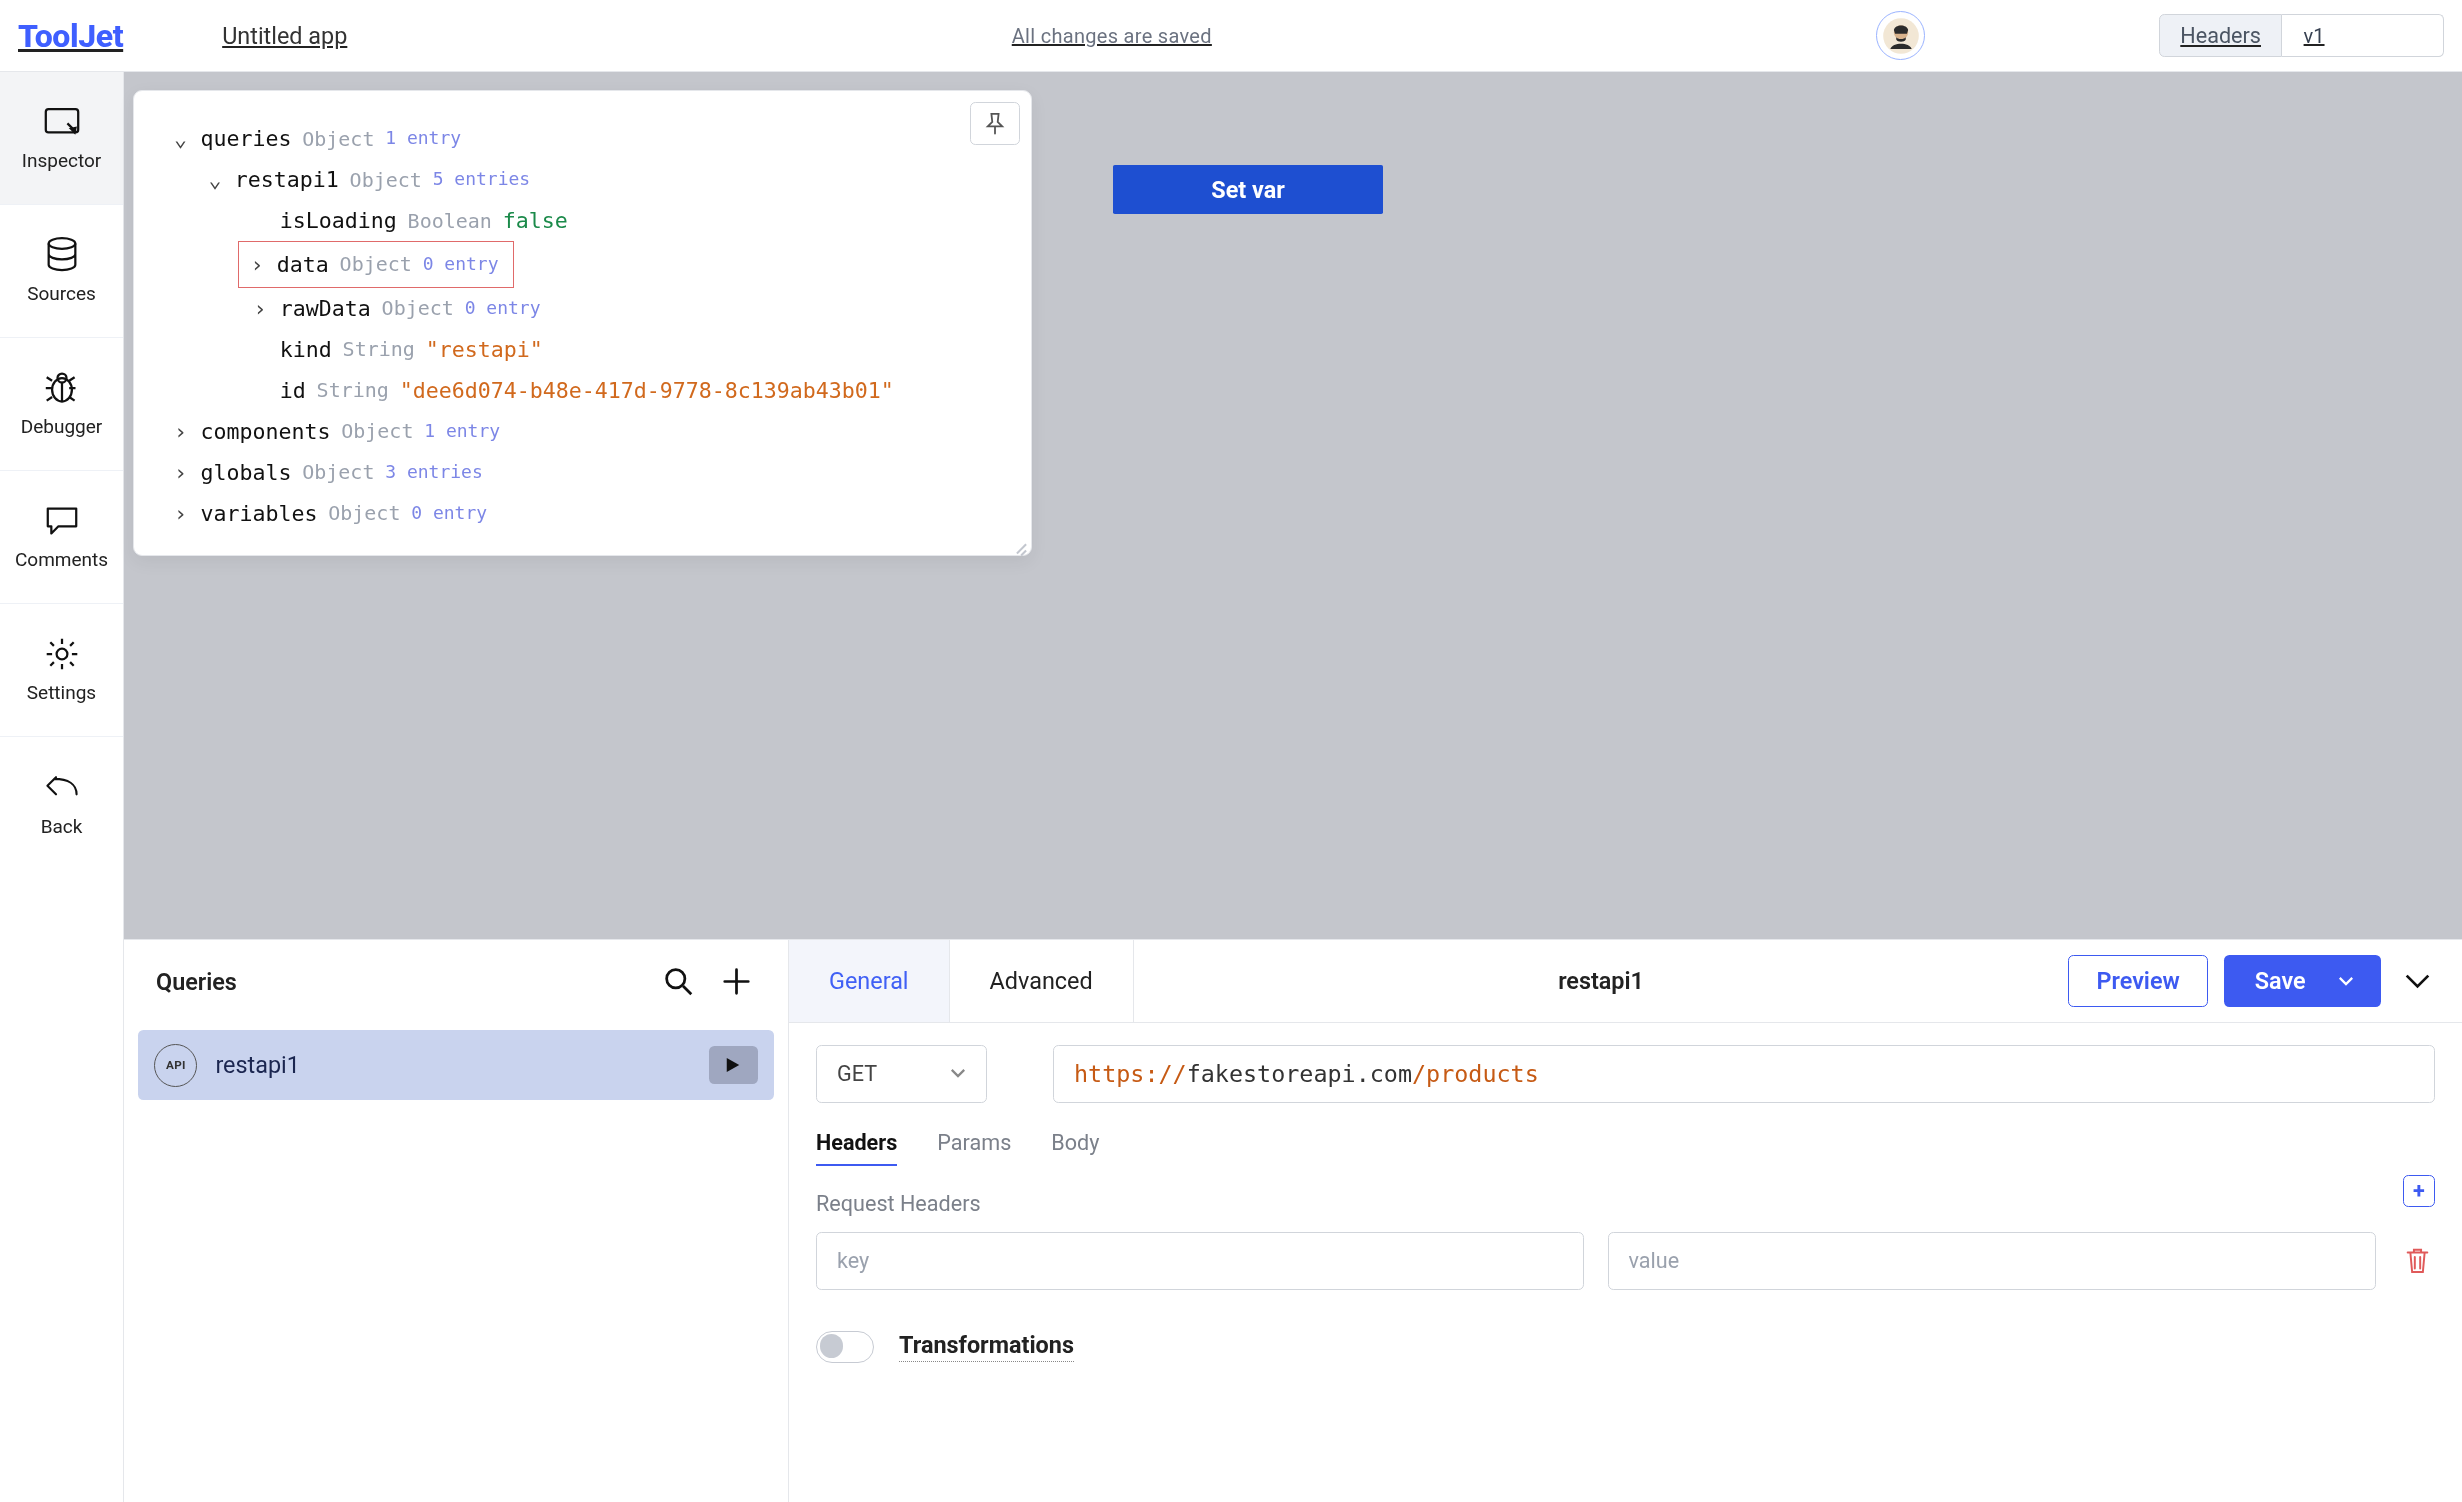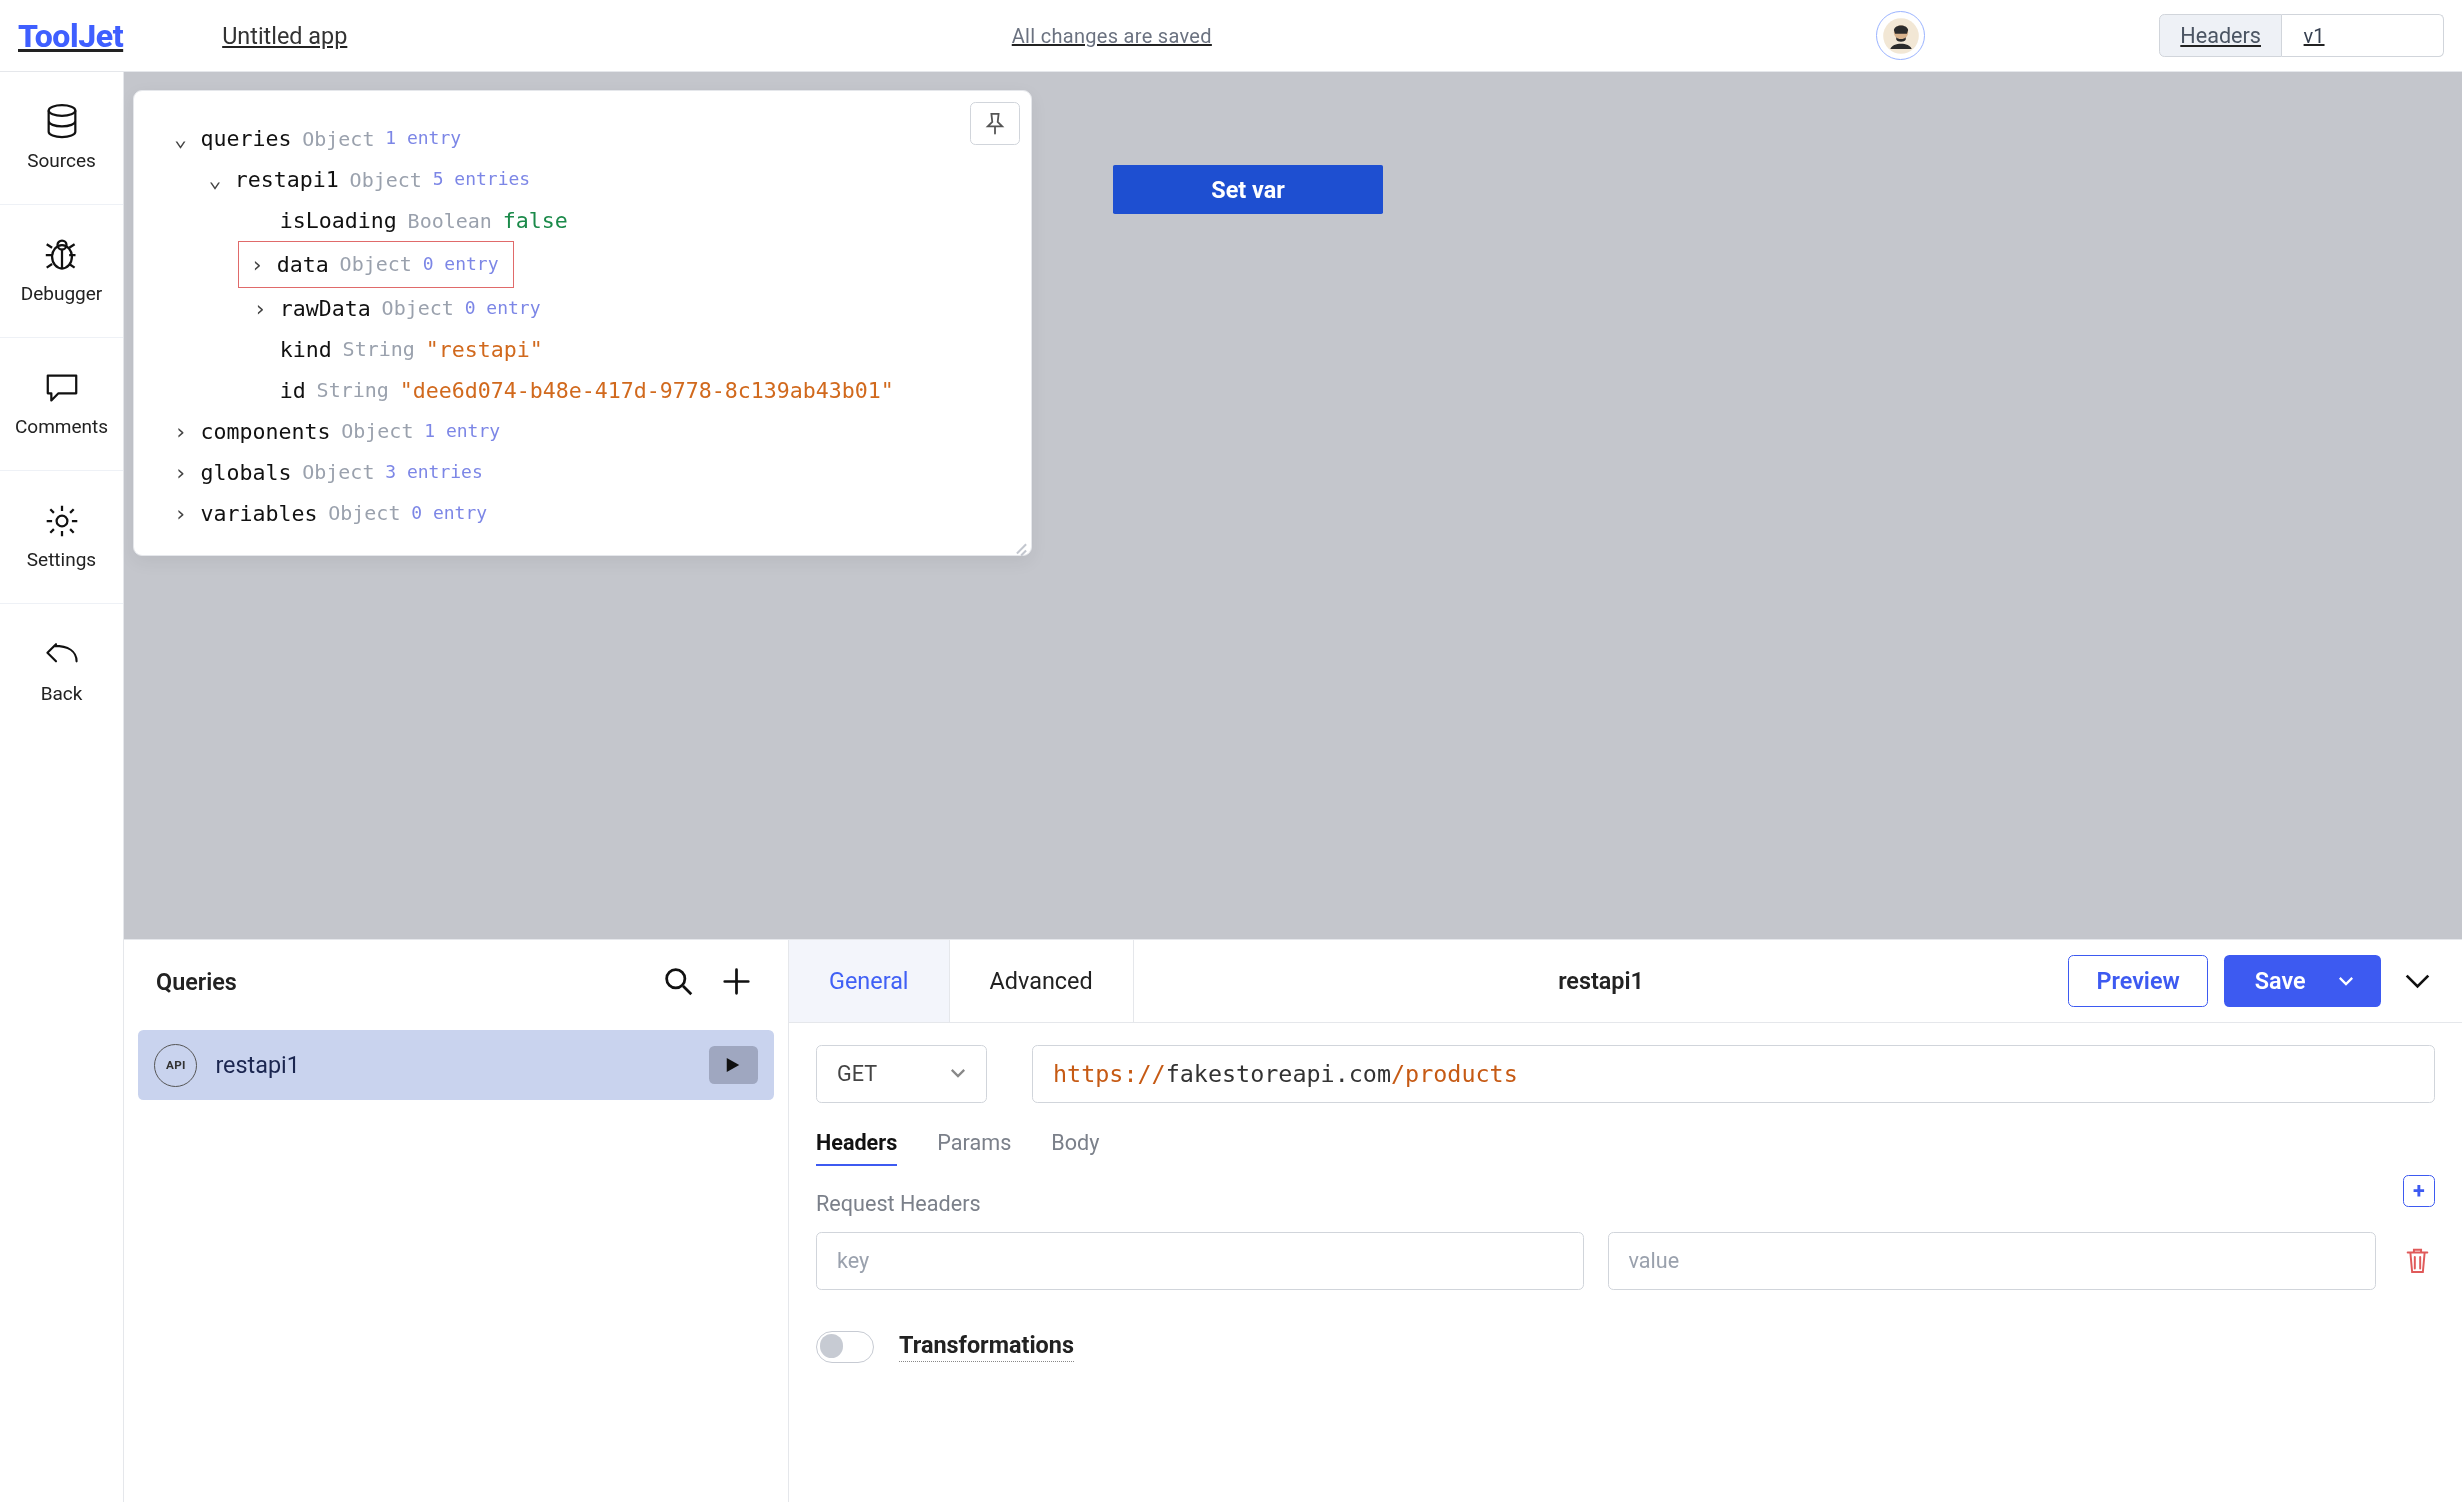--- a/index.html
+++ b/index.html
@@ -64,21 +64,21 @@
   .config-tabs-row { height: 83px; display:flex; align-items:stretch; border-bottom:0.9px solid #e5e7eb; }
   .cfg-tab { padding: 0 40px; display:flex; align-items:center; font-size:23.4px; color:#222; border-right:0.9px solid #e5e7eb; }
   .cfg-tab.active { color:#4060f5; background:#f3f5fb; }
   .cfg-spacer { flex:1; display:flex; align-items:center; justify-content:center; font-size:23.4px; font-weight:600; }
   .cfg-actions { display:flex; align-items:center; gap:16px; padding-right:25px; }
   .btn-outline { height:52px; padding:0 27px; border:1.8px solid #3d5af1; color:#3d5af1; border-radius:5.4px; display:flex; align-items:center; font-size:23.4px; font-weight:600; }
   .btn-primary { height:52px; padding:0 27px 0 31px; background:#3d5af1; color:#fff; border-radius:5.4px; display:flex; align-items:center; font-size:23.4px; font-weight:600; gap:27px; }
   .btn-primary .chev-down { margin-left:5.4px; }
   .expand-icon { width:40px; height:40px; display:flex; align-items:center; justify-content:center; }
 
-  .req-row { display:flex; gap:5px; padding: 21.6px 27px 0 27px; }
+  .req-row { display:flex; gap:26px; padding: 21.6px 27px 0 27px; }
   .method-select { width:171px; height:58px; border:0.9px solid #d1d5db; border-radius:5.4px; display:flex; align-items:center; padding:0 20px; color:#444; font-size:21.6px; justify-content:space-between; }
   .url-input { flex:1; height:58px; border:0.9px solid #d1d5db; border-radius:5.4px; display:flex; align-items:center; padding:0 20px; font-size:23.4px; font-family: ui-monospace, Menlo, Consolas, monospace; color:#333;margin-left:40px; }
   .url-input .scheme, .url-input .path { color:#c65a14; }
   .url-input .host { color:#333; }
 
   .subtabs { display:flex; gap:40px; padding: 27px 27px 0 27px; font-size:21.6px; }
   .subtab { color:#7b808a; padding-bottom:9px; }
   .subtab.active { color:#111; font-weight:700; border-bottom:2.7px solid #3d5af1; }
 
   .section-label { padding: 25px 27px 0 27px; color:#7b808a; font-size:21.6px; }
@@ -114,20 +114,29 @@
   </div>
   <div class="version-group">
     <div class="version-label">Headers</div>
     <div class="version-value">v1</div>
   </div>
 </div>
 
 <div class="main-row">
 
   <div class="left-nav">
+    <div class="nav-item first">
+      <span class="nav-icon">
+        <svg width="36" height="31" viewBox="0 0 40 34">
+            <rect x="2" y="2" width="36" height="26" rx="3" fill="none" stroke="#111" stroke-width="2.5"></rect>
+            <path d="M26 18l10 10M30 24l5-1-1 5z" stroke="#111" stroke-width="2.5" fill="#111"></path>
+          </svg>
+      </span>
+      <span class="nav-label">Inspector</span>
+    </div>
     <div class="nav-item">
       <span class="nav-icon">
         <svg width="32" height="36" viewBox="0 0 36 40">
             <ellipse cx="18" cy="7" rx="15" ry="6" fill="none" stroke="#111" stroke-width="2.5"></ellipse>
             <path d="M3 7v12c0 3.3 6.7 6 15 6s15-2.7 15-6V7M3 19v12c0 3.3 6.7 6 15 6s15-2.7 15-6V19" fill="none" stroke="#111" stroke-width="2.5"></path>
           </svg>
       </span>
       <span class="nav-label">Sources</span>
     </div>
     <div class="nav-item">

